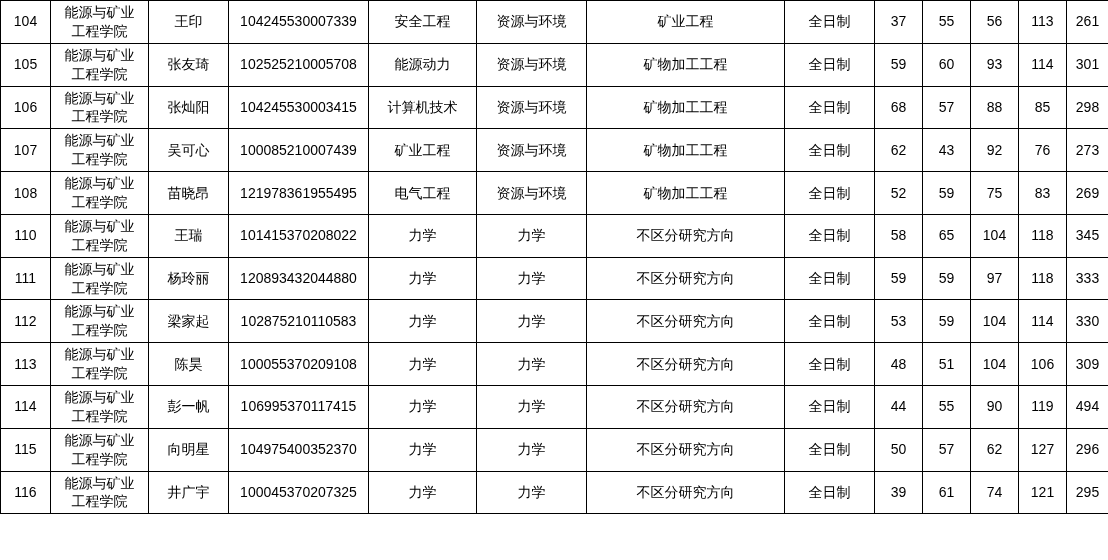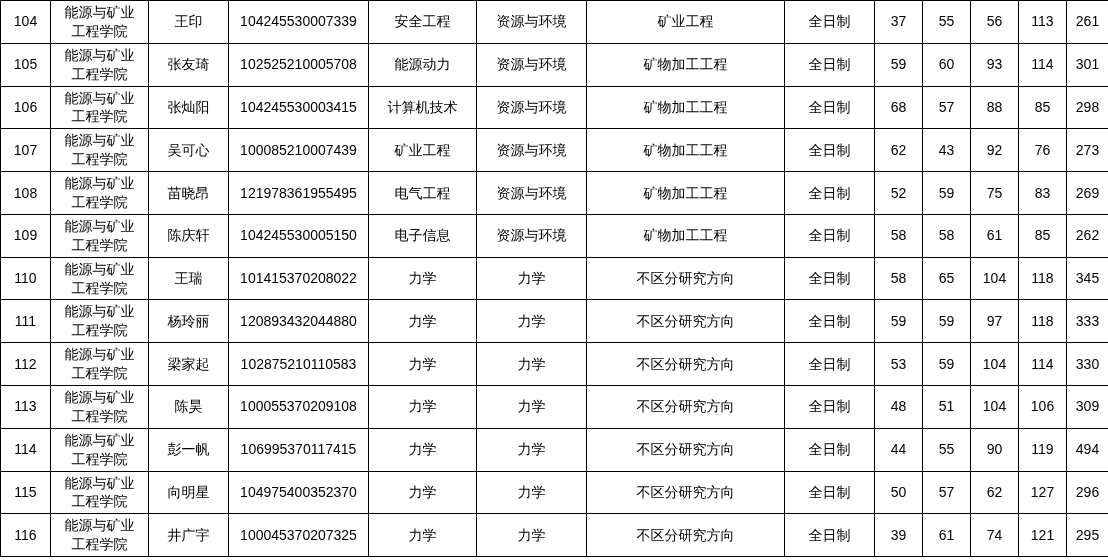--- a/index.html
+++ b/index.html
@@ -135,38 +135,20 @@
       <td class="col-category">资源与环境</td>
       <td class="col-direction">矿物加工工程</td>
       <td class="col-mode">全日制</td>
       <td class="col-s1">52</td>
       <td class="col-s2">59</td>
       <td class="col-s3">75</td>
       <td class="col-s4">83</td>
       <td class="col-total">269</td>
     </tr>
     <tr>
-      <td class="col-index">109</td>
-      <td class="col-college">
-        <span class="college-line">能源与矿业</span>
-        <span class="college-line">工程学院</span>
-      </td>
-      <td class="col-name">陈庆轩</td>
-      <td class="col-id">104245530005150</td>
-      <td class="col-major">电子信息</td>
-      <td class="col-category">资源与环境</td>
-      <td class="col-direction">矿物加工工程</td>
-      <td class="col-mode">全日制</td>
-      <td class="col-s1">58</td>
-      <td class="col-s2">58</td>
-      <td class="col-s3">61</td>
-      <td class="col-s4">85</td>
-      <td class="col-total">262</td>
-    </tr>
-    <tr>
       <td class="col-index">110</td>
       <td class="col-college">
         <span class="college-line">能源与矿业</span>
         <span class="college-line">工程学院</span>
       </td>
       <td class="col-name">王瑞</td>
       <td class="col-id">101415370208022</td>
       <td class="col-major">力学</td>
       <td class="col-category">力学</td>
       <td class="col-direction">不区分研究方向</td>

